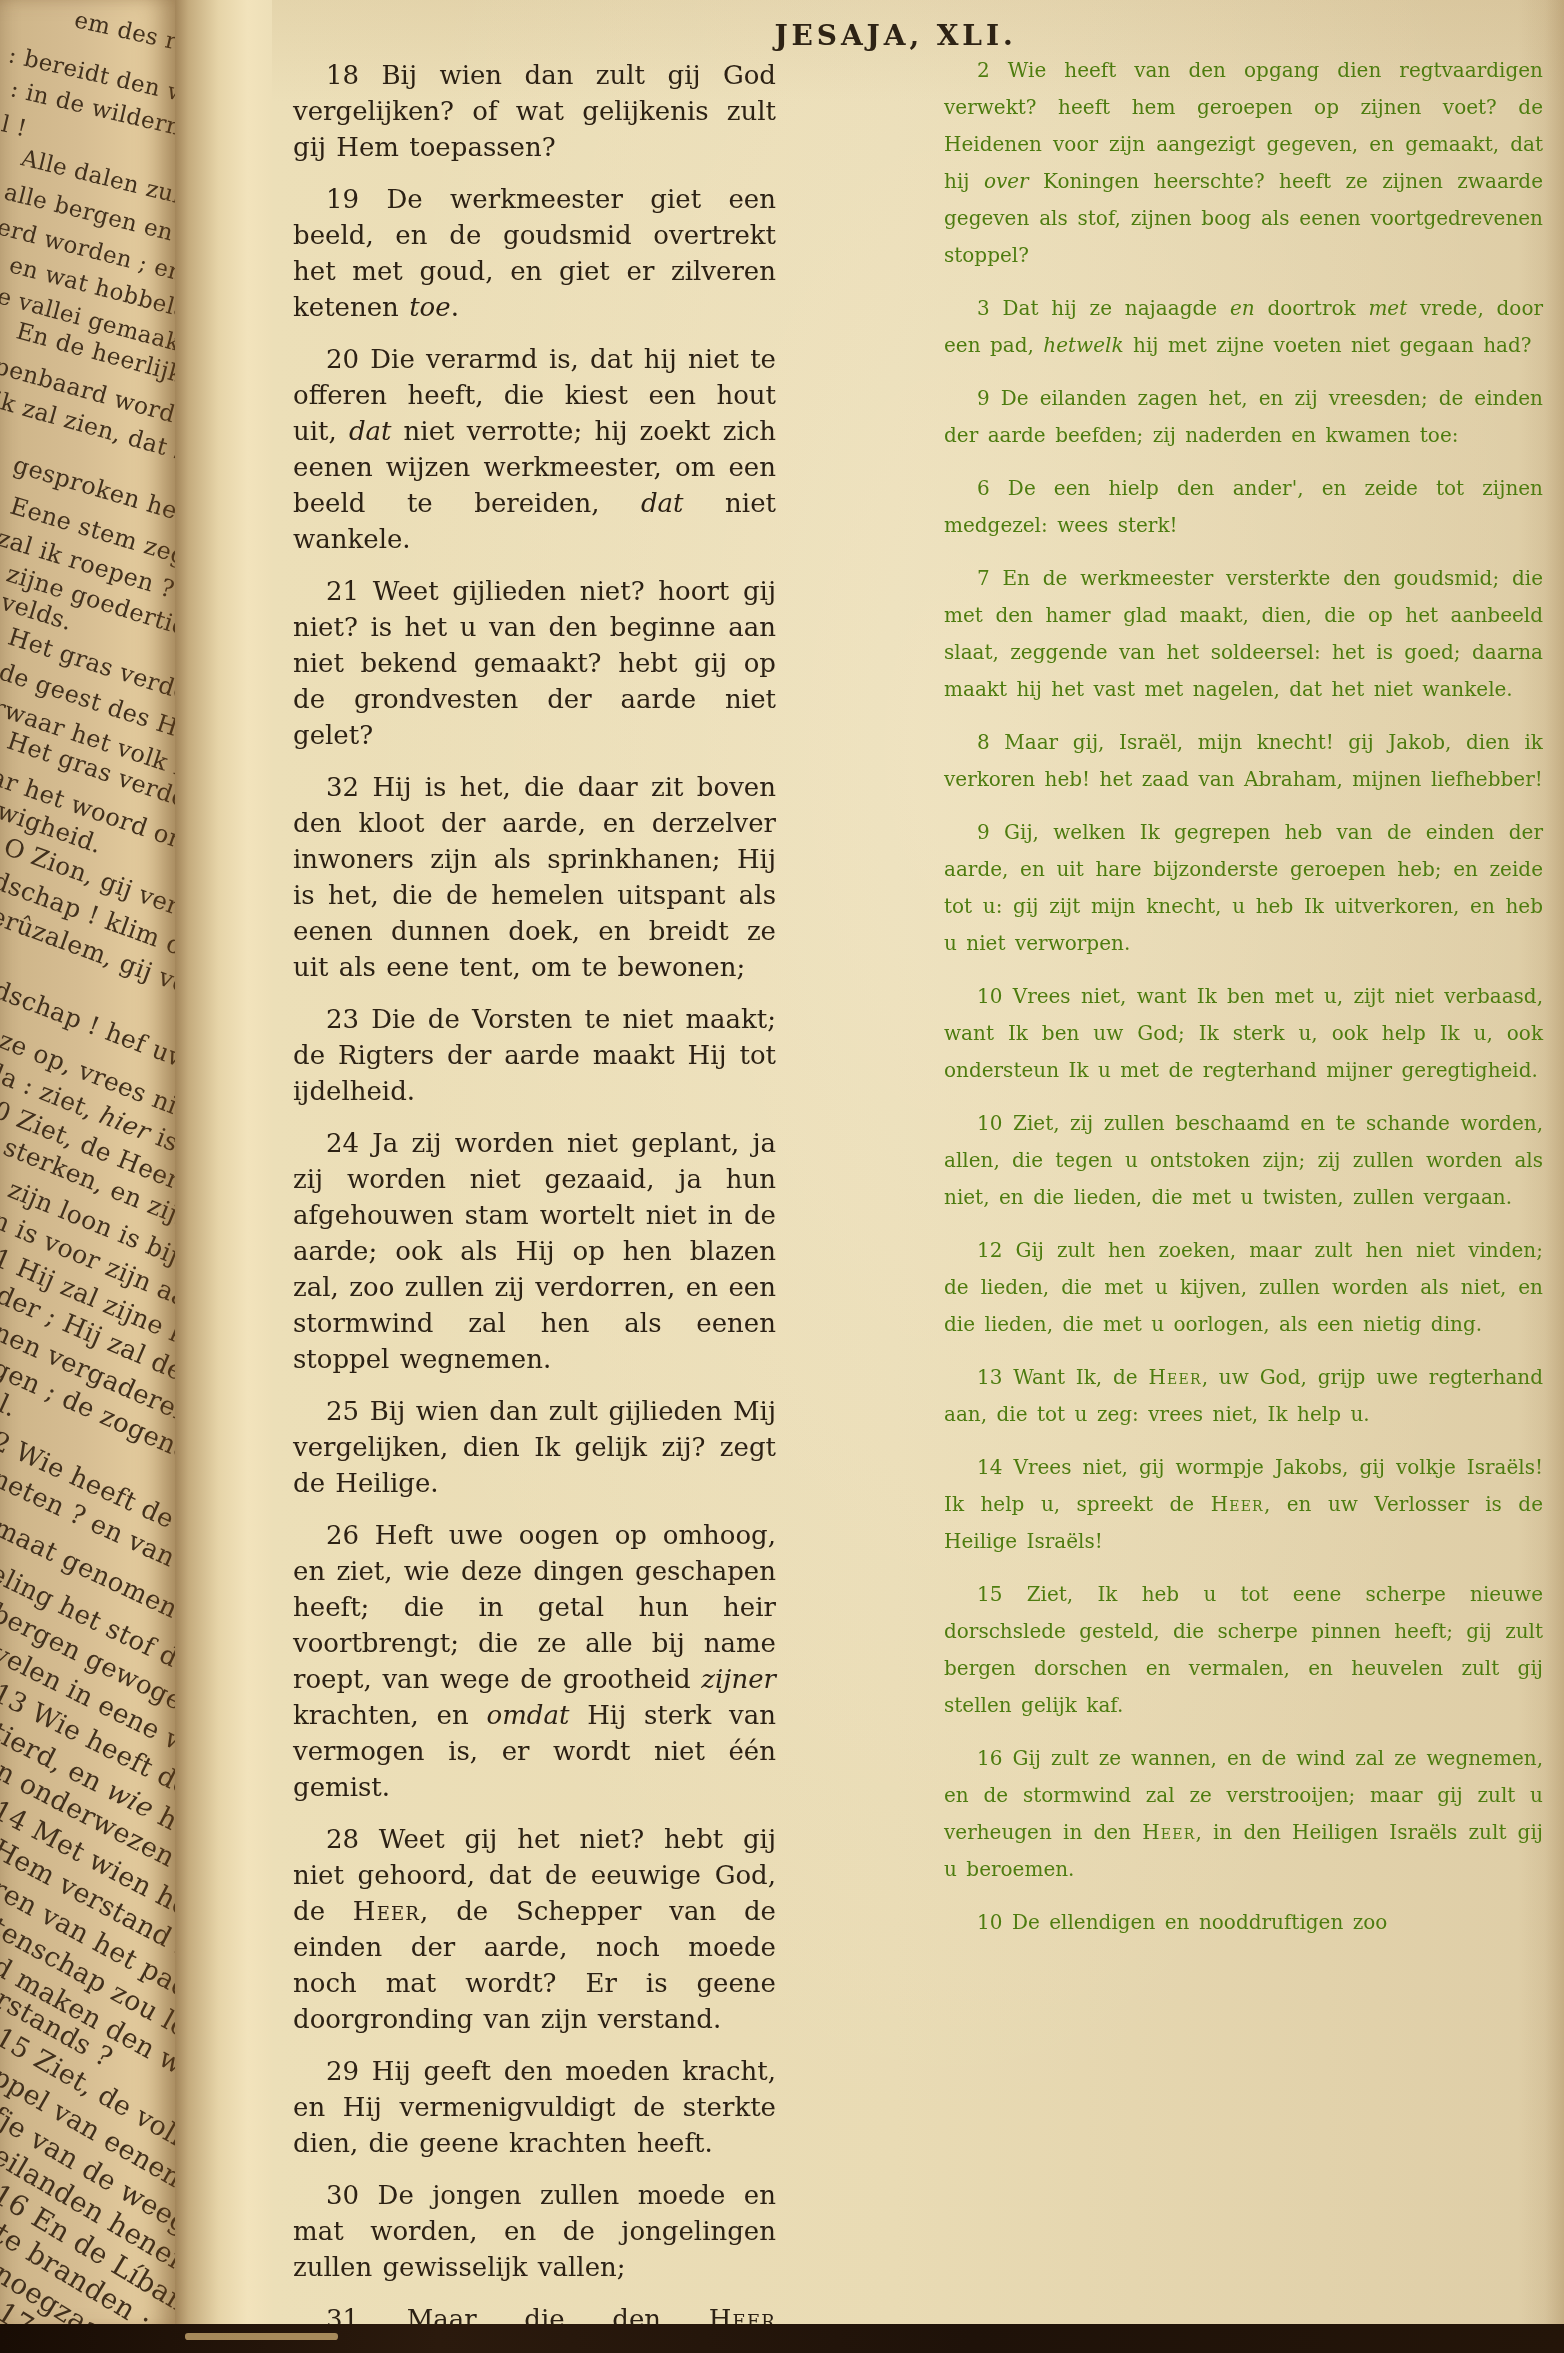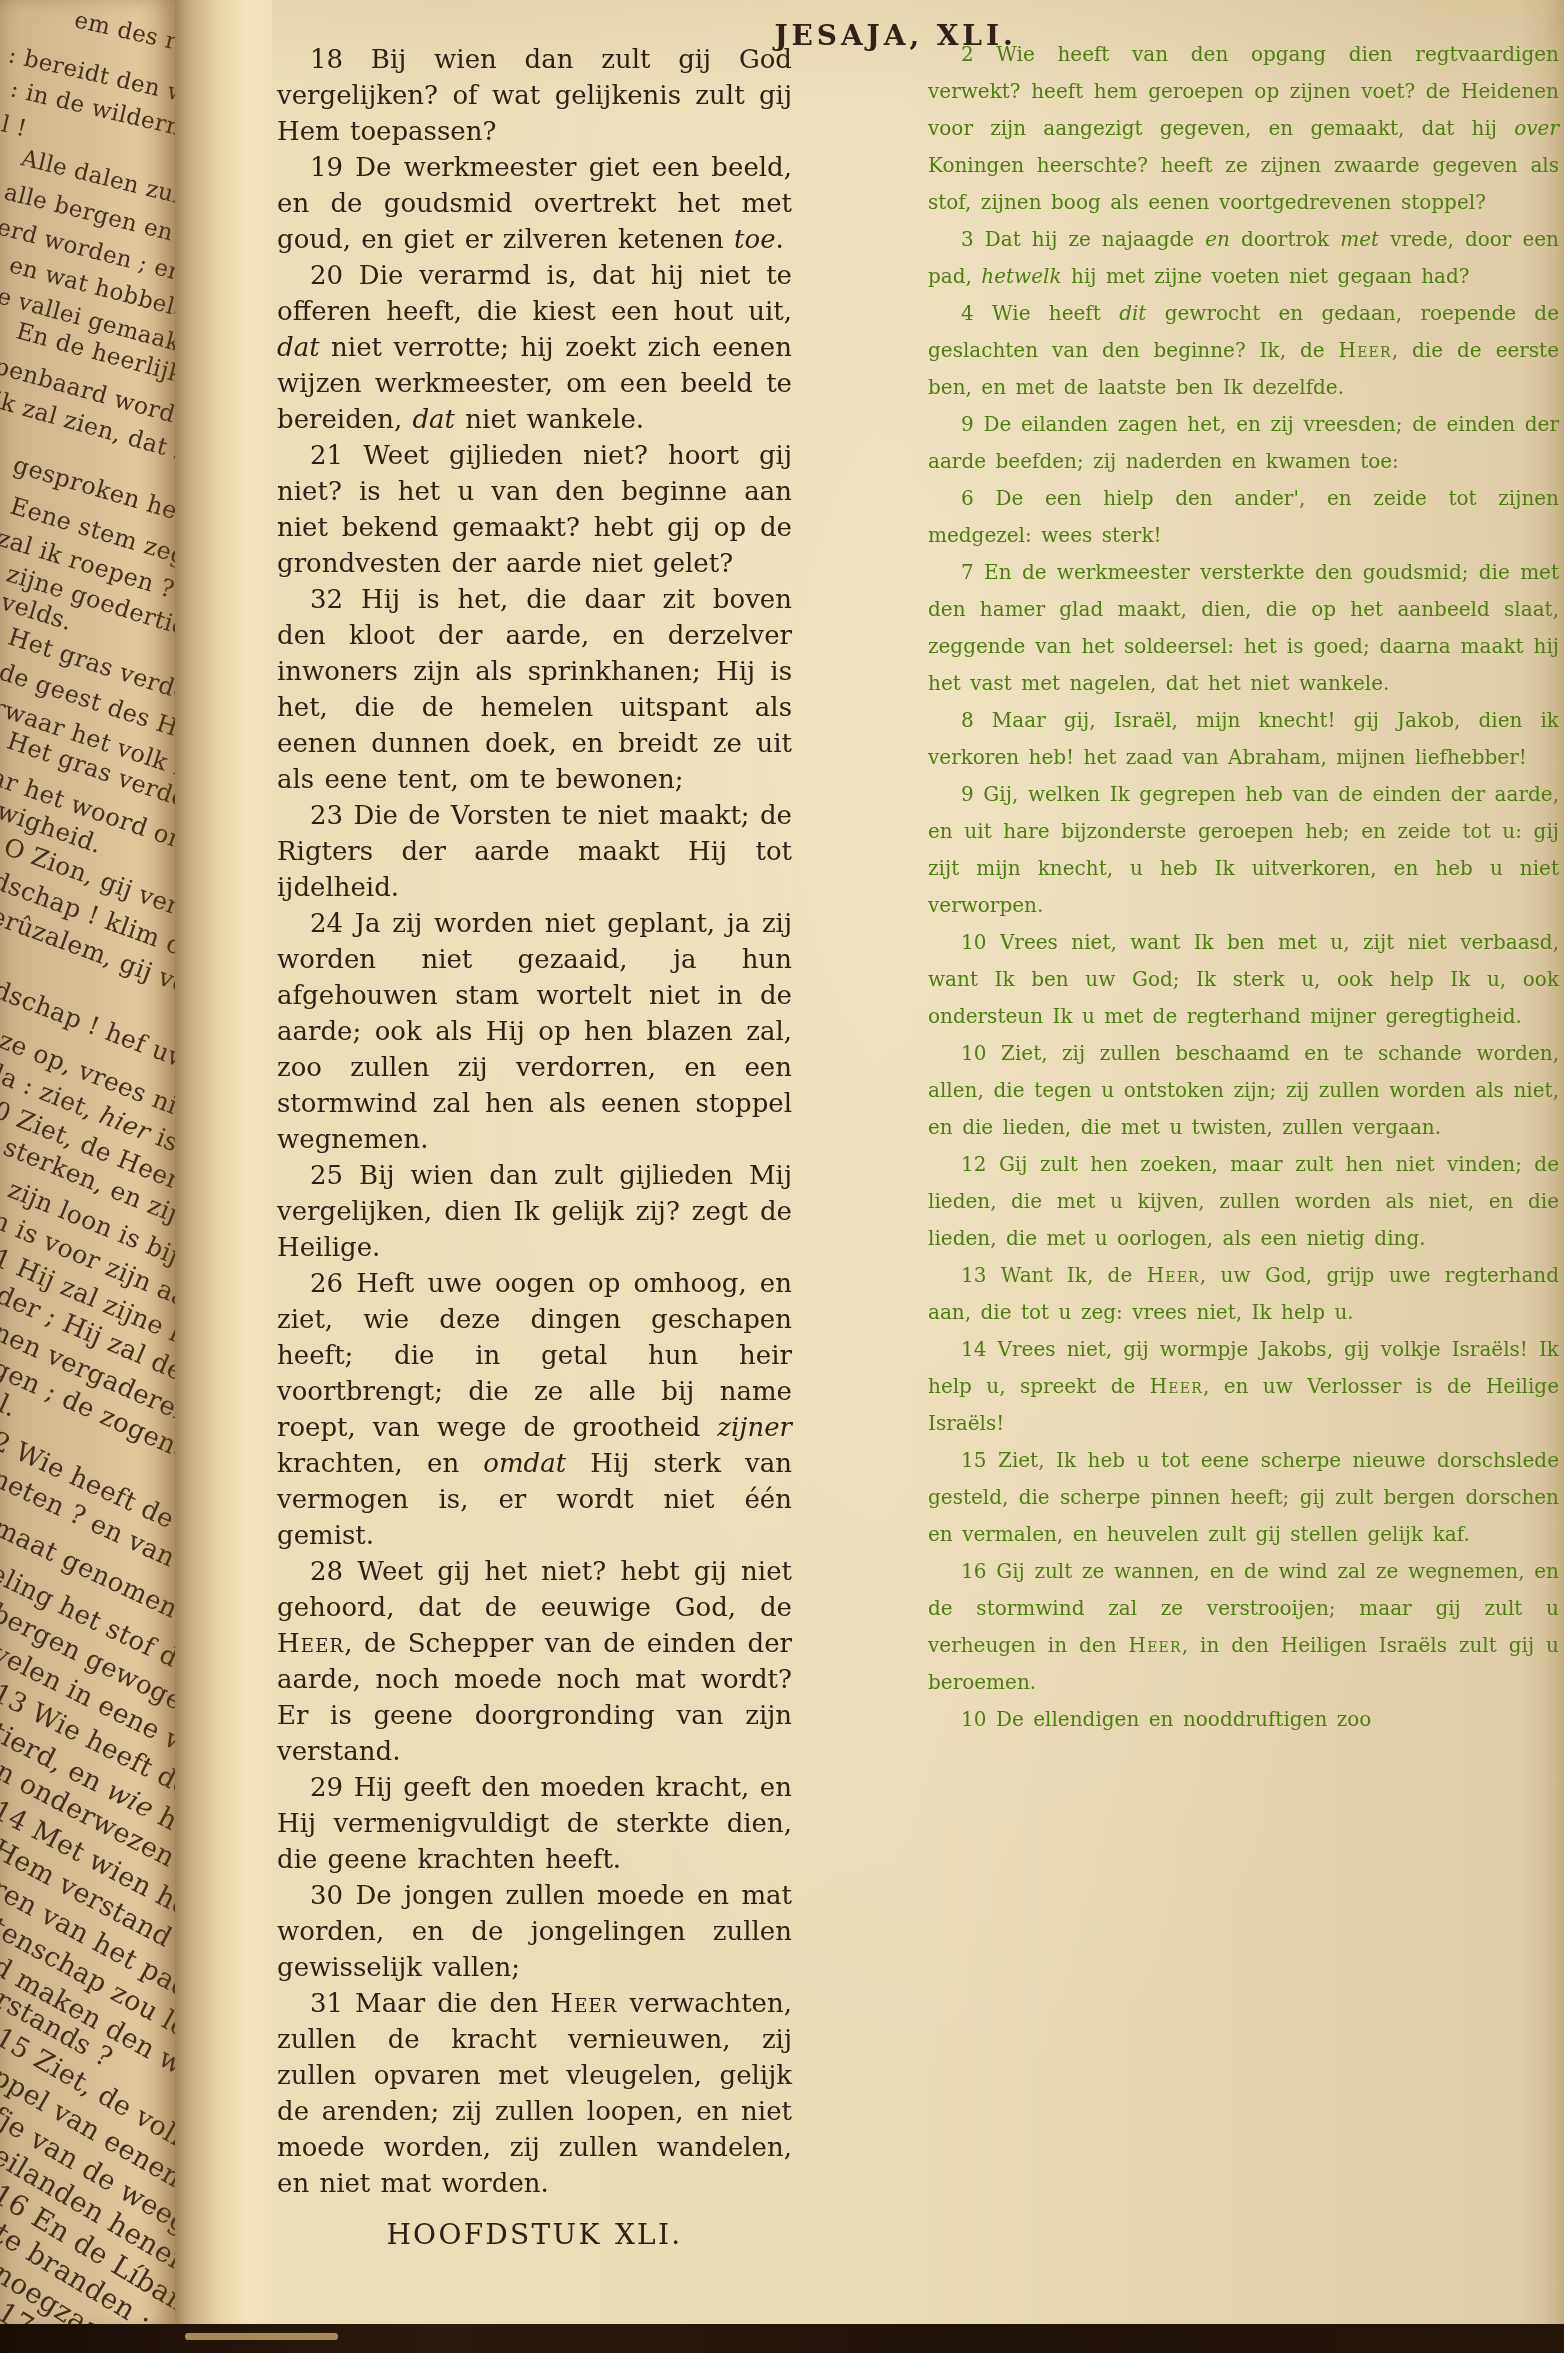--- a/index.html
+++ b/index.html
@@ -39,21 +39,21 @@
       linear-gradient(180deg, rgba(186,156,106,.16) 0px, transparent 102px),
       linear-gradient(90deg,#ecdfb8 0%,#e9dbb4 48%,#decda6 100%);
   }
 
   .running-header{
     position:absolute;left:250px;top:19px;width:1291px;
     text-align:center;font-size:28px;font-weight:bold;letter-spacing:3.9px;color:#2e2315;
   }
 
   .col{position:absolute;color:#2c2114;}
-  .col p{margin:0;text-align:justify;text-indent:33px;}
+  .col p{margin:16px;text-align:justify;text-indent:33px;}
   .col-left{left:277px;top:41px;width:515px;font-size:26px;line-height:36px;word-spacing:2px;}
   .col-right{left:928px;top:36px;width:631px;font-size:20px;line-height:37px;word-spacing:3.1px;color:#4d7c0f;}
 
   .sc{font-variant:small-caps;letter-spacing:1.2px;}
   em{font-style:italic;}
 
   .chapter-heading{
     text-align:center;font-size:28px;letter-spacing:2.3px;color:#2c2114;
     margin:15.6px 0 9.4px 0;text-indent:0;
   }
@@ -153,21 +153,20 @@
       <p class="verse">26 Heft uwe oogen op omhoog, en ziet, wie deze dingen geschapen heeft; die in getal hun heir voortbrengt; die ze alle bij name roept, van wege de grootheid <em>zijner</em> krachten, en <em>omdat</em> Hij sterk van vermogen is, er wordt niet één gemist.</p>
       <p class="verse">28 Weet gij het niet? hebt gij niet gehoord, dat de eeuwige God, de <span class="sc">Heer</span>, de Schepper van de einden der aarde, noch moede noch mat wordt? Er is geene doorgronding van zijn verstand.</p>
       <p class="verse">29 Hij geeft den moeden kracht, en Hij vermenigvuldigt de sterkte dien, die geene krachten heeft.</p>
       <p class="verse">30 De jongen zullen moede en mat worden, en de jongelingen zullen gewisselijk vallen;</p>
       <p class="verse">31 Maar die den <span class="sc">Heer</span> verwachten, zullen de kracht vernieuwen, zij zullen opvaren met vleugelen, gelijk de arenden; zij zullen loopen, en niet moede worden, zij zullen wandelen, en niet mat worden.</p>
       <div class="chapter-heading">HOOFDSTUK XLI.</div>
     </div>
   <div class="col col-right" id="right-col">
       <p class="verse">2 Wie heeft van den opgang dien regtvaardigen verwekt? heeft hem geroepen op zijnen voet? de Heidenen voor zijn aangezigt gegeven, en gemaakt, dat hij <em>over</em> Koningen heerschte? heeft ze zijnen zwaarde gegeven als stof, zijnen boog als eenen voortgedrevenen stoppel?</p>
       <p class="verse">3 Dat hij ze najaagde <em>en</em> doortrok <em>met</em> vrede, door een pad, <em>hetwelk</em> hij met zijne voeten niet gegaan had?</p>
-      <p class="verse">4 Wie heeft <em>dit</em> gewrocht en gedaan, roepende de geslachten van den beginne? Ik, de <span class="sc">Heer</span>, die de eerste ben, en met de laatste ben Ik dezelfde.</p>
       <p class="verse">9 De eilanden zagen het, en zij vreesden; de einden der aarde beefden; zij naderden en kwamen toe:</p>
       <p class="verse">6 De een hielp den ander', en zeide tot zijnen medgezel: wees sterk!</p>
       <p class="verse">7 En de werkmeester versterkte den goudsmid; die met den hamer glad maakt, dien, die op het aanbeeld slaat, zeggende van het soldeersel: het is goed; daarna maakt hij het vast met nagelen, dat het niet wankele.</p>
       <p class="verse">8 Maar gij, Israël, mijn knecht! gij Jakob, dien ik verkoren heb! het zaad van Abraham, mijnen liefhebber!</p>
       <p class="verse">9 Gij, welken Ik gegrepen heb van de einden der aarde, en uit hare bijzonderste geroepen heb; en zeide tot u: gij zijt mijn knecht, u heb Ik uitverkoren, en heb u niet verworpen.</p>
       <p class="verse">10 Vrees niet, want Ik ben met u, zijt niet verbaasd, want Ik ben uw God; Ik sterk u, ook help Ik u, ook ondersteun Ik u met de regterhand mijner geregtigheid.</p>
       <p class="verse">10 Ziet, zij zullen beschaamd en te schande worden, allen, die tegen u ontstoken zijn; zij zullen worden als niet, en die lieden, die met u twisten, zullen vergaan.</p>
       <p class="verse">12 Gij zult hen zoeken, maar zult hen niet vinden; de lieden, die met u kijven, zullen worden als niet, en die lieden, die met u oorlogen, als een nietig ding.</p>
       <p class="verse">13 Want Ik, de <span class="sc">Heer</span>, uw God, grijp uwe regterhand aan, die tot u zeg: vrees niet, Ik help u.</p>
       <p class="verse">14 Vrees niet, gij wormpje Jakobs, gij volkje Israëls! Ik help u, spreekt de <span class="sc">Heer</span>, en uw Verlosser is de Heilige Israëls!</p>

